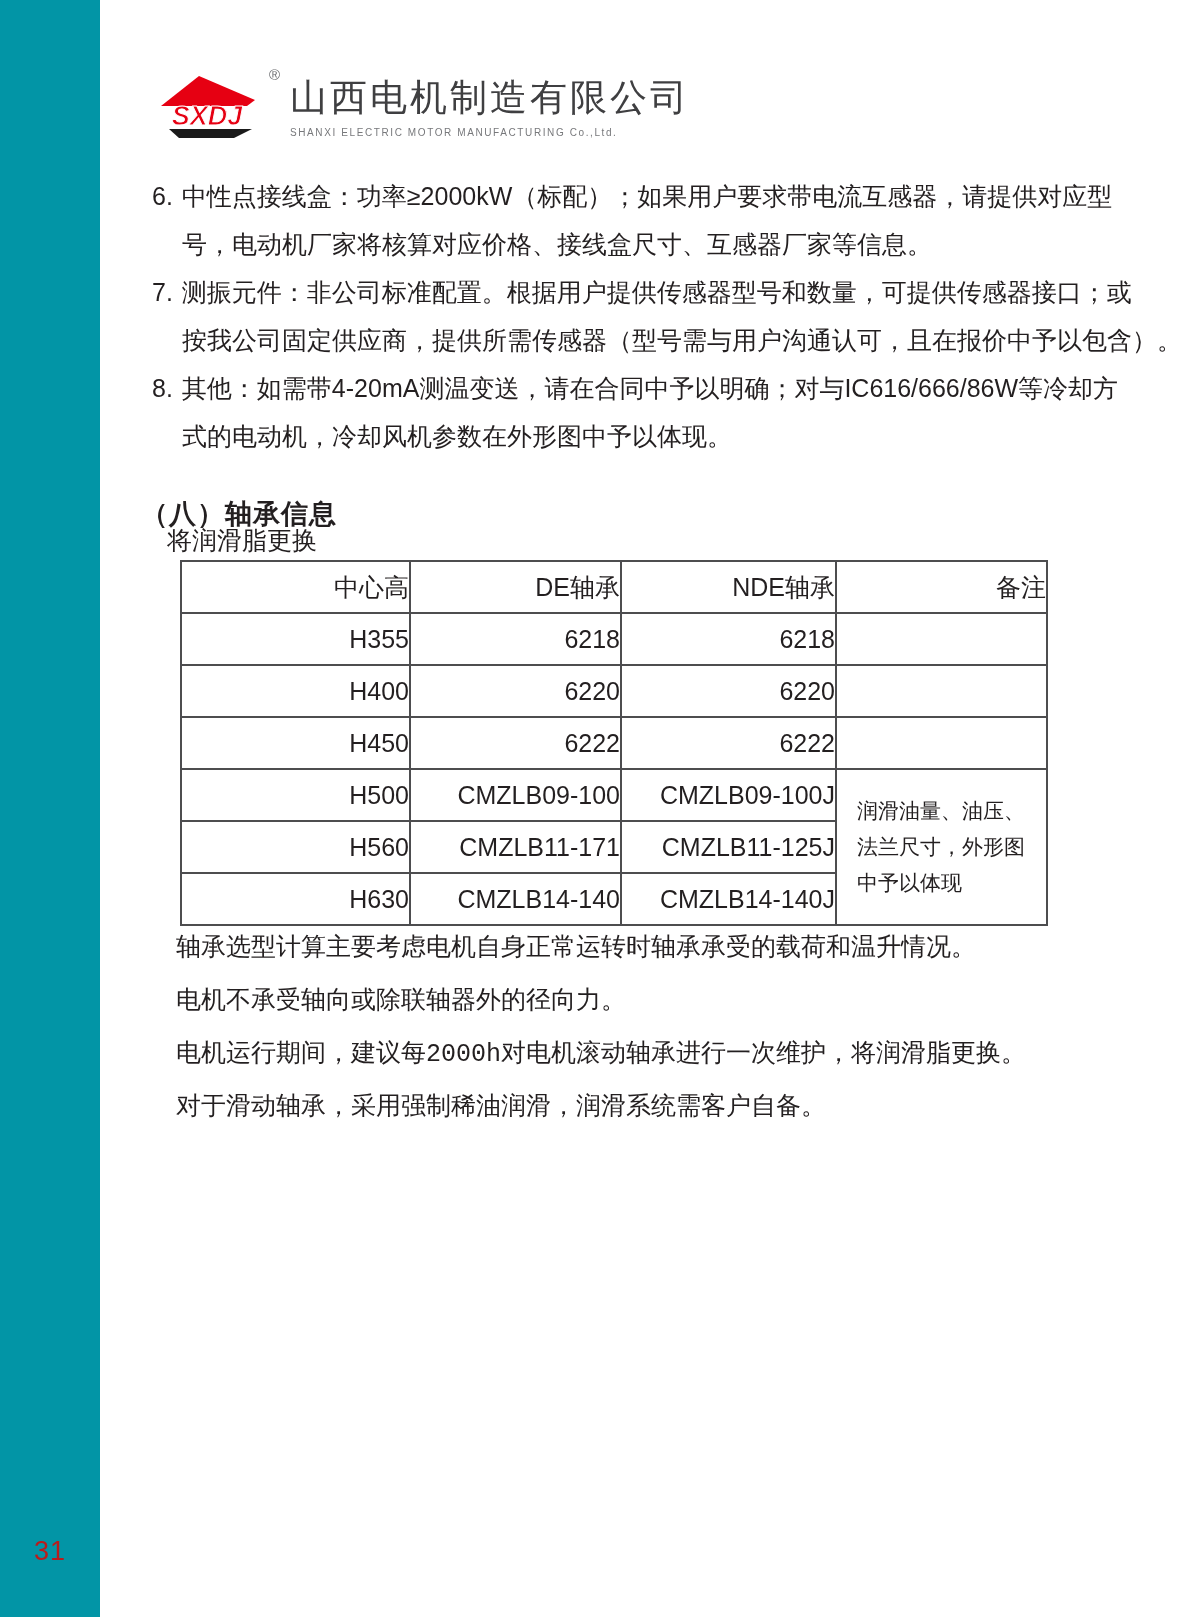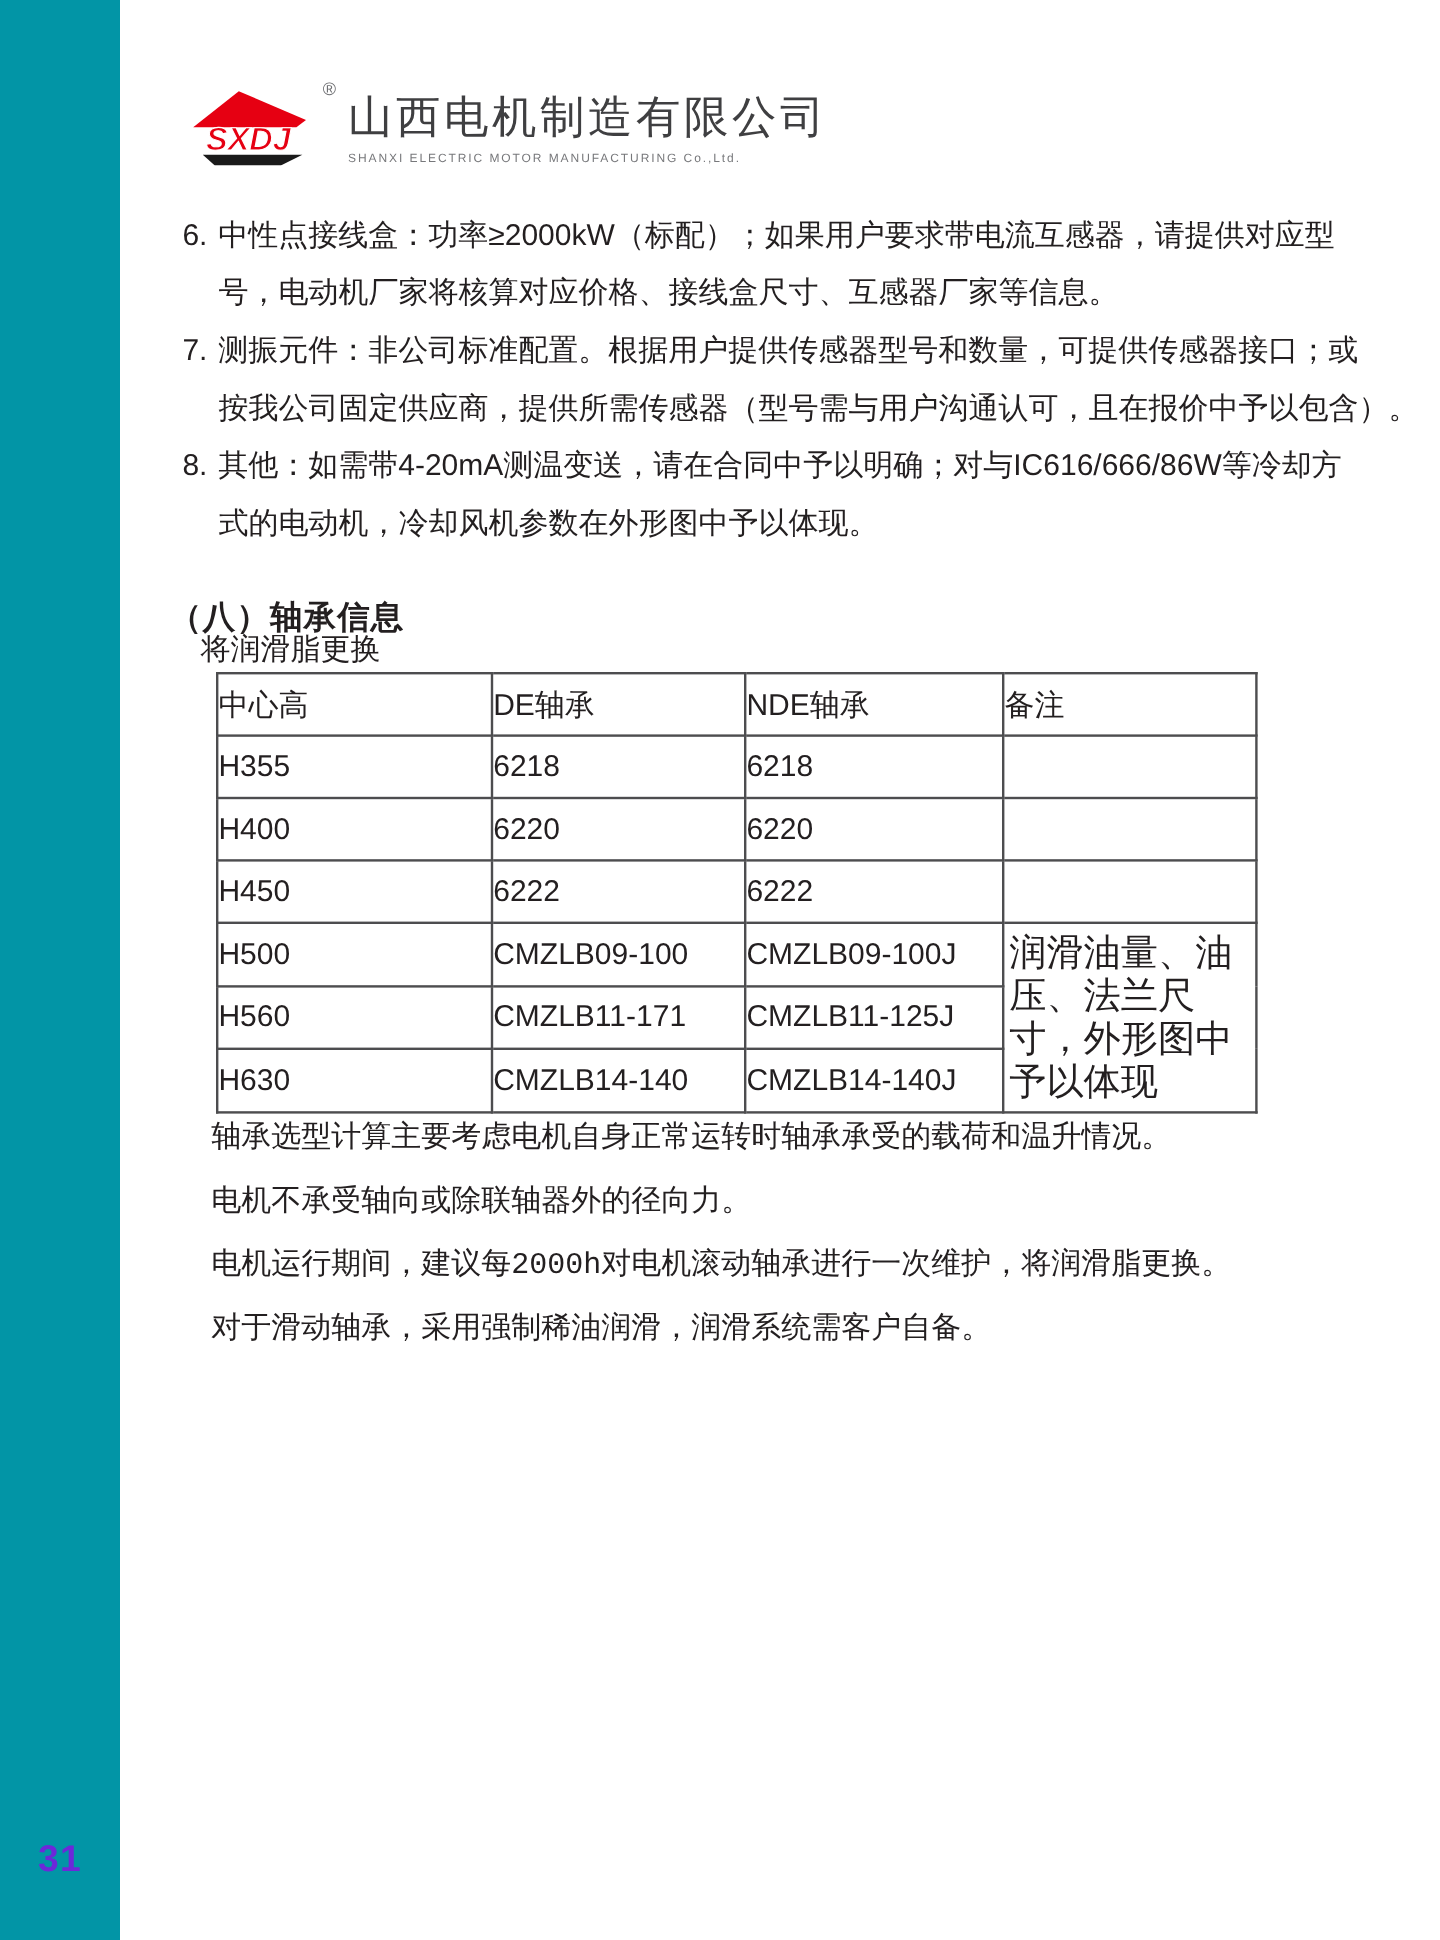--- a/index.html
+++ b/index.html
@@ -14,21 +14,21 @@
   }
   
   .sidebar {
     position:absolute; left:0; top:0;
     width:100px; height:1617px;
     background:#0295a6;
   }
   .page-num {
     position:absolute; left:0; bottom:50px;
     width:100px; text-align:center;
-    color:#6d28d9; font-weight:bold; font-size:31px;
+    color:#b91c1c; font-weight:normal; font-size:27px;
     letter-spacing:1px;
   }
   
   .logo-row {
     position:absolute; left:158px; top:72px;
     display:flex; align-items:center; gap:16px;
   }
   .logo-mark { position:relative; width:102px; height:66px; }
   .logo-mark svg { display:block; }
   .reg-mark {
@@ -58,26 +58,26 @@
     position:absolute; left:180px; top:560px;
     width:866px; border-collapse:collapse; table-layout:fixed;
     font-size:25px; color:#231f20;
   }
   table.bearing col.c0 { width:229px; }
   table.bearing col.c1 { width:211px; }
   table.bearing col.c2 { width:215px; }
   table.bearing col.c3 { width:211px; }
   table.bearing th, table.bearing td {
     border:2px solid #4d4d4f;
-    height:52px; text-align:left; vertical-align:middle;
+    height:52px; text-align:right; vertical-align:middle;
     font-weight:normal; padding:0;
   }
   table.bearing td.remark-merged {
-    text-align:left; padding:6px 10px 6px 4px;
-    line-height:36px; font-size:31px;
+    text-align:left; padding:6px 10px 6px 20px;
+    line-height:36px; font-size:21px;
   }
   
   .notes { position:absolute; left:176px; top:922px; width:980px; font-size:25px; }
   .note-line { height:53px; line-height:53px; white-space:nowrap;font-family:Liberation Mono, monospace; }
 </style>
 </head>
 <body>
 
 <div class="sidebar"></div>
 <div class="page-num">31</div>

